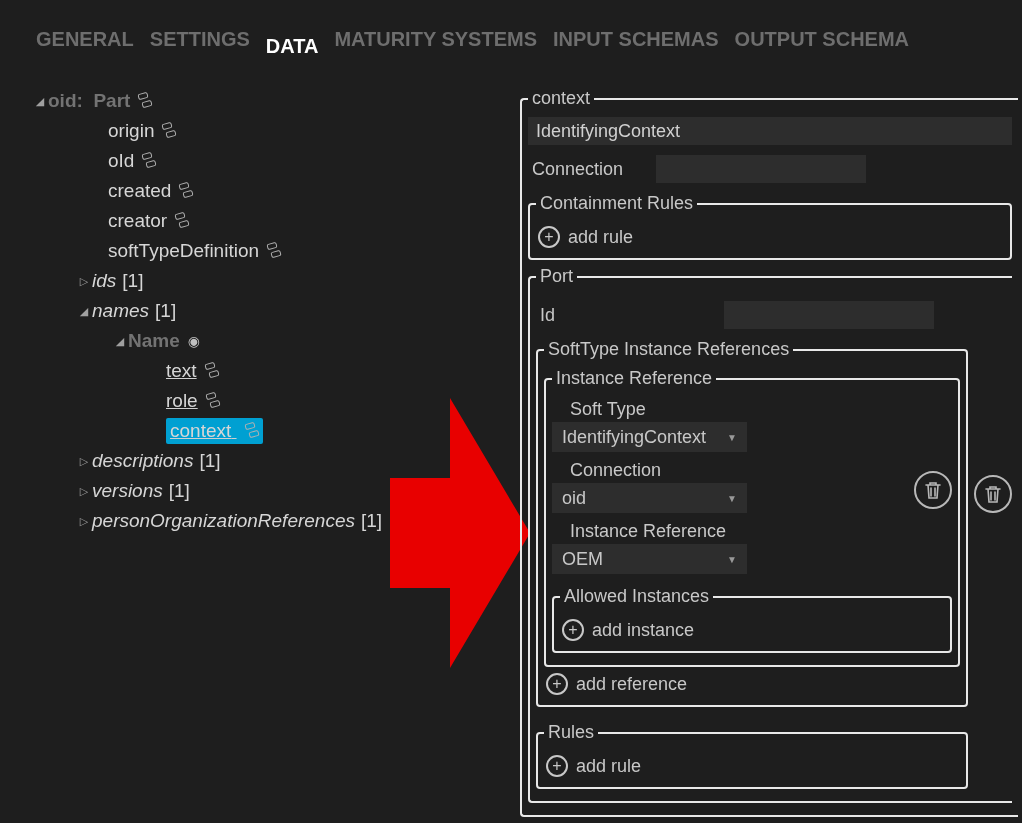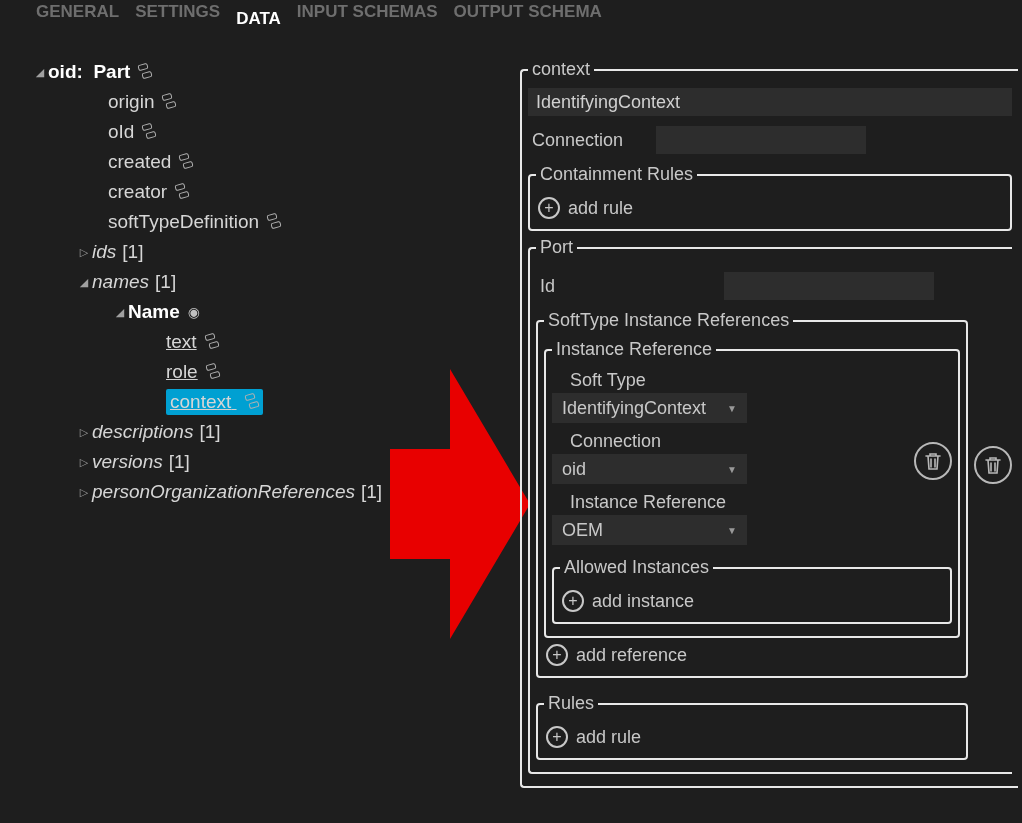--- a/index.html
+++ b/index.html
@@ -8,22 +8,22 @@
   color: #d0d0d0;
   font-family: "Segoe UI", Arial, sans-serif;
   font-size: 16px;
   width: 1022px;
   height: 823px;
   overflow: hidden;
 }
 .tabs {
   display: flex;
   gap: 16px;
-  padding: 2px 36px 20px 36px;
-  font-size: 17px;
+  padding: 28px 36px 20px 36px;
+  font-size: 20px;
   font-weight: 600;
   color: #6e6e6e;
   white-space: nowrap;
 }
 .tabs .tab { cursor: pointer; }
 .tabs .active { color: #ffffff; margin-top: 7px; }
 .content {
   display: flex;
   padding: 0 0 0 28px;
   position: relative;
@@ -40,21 +40,21 @@
   padding-left: 4px;
 }
 .tree-row .tog {
   width: 16px;
   font-size: 11px;
   color: #a0a0a0;
   text-align: center;
 }
 .tree-row .label { color: #d6d6d6; }
 .tree-row.italic .label { font-style: italic; }
-.tree-row.bold .label { font-weight: 700; color: #ffffff; }
+.tree-row.bold .label { font-weight: 700; color: #737373; }
 .tree-row .count { color: #d6d6d6; margin-left: 6px; }
 .tree-row .icon { margin-left: 8px; }
 .tree-row.selected .label-wrap {
   background: #00a0d2;
   color: #ffffff;
   padding: 2px 4px;
   border-radius: 2px;
 }
 .indent0 { padding-left: 4px; }
 .indent1 { padding-left: 64px; }
@@ -191,20 +191,21 @@
 .instref-row { display: flex; align-items: center; }
 .instref-fields { flex: 1; }
 </style>
 </head>
 <body>
 
 <div class="tabs">
   <div class="tab">GENERAL</div>
   <div class="tab">SETTINGS</div>
   <div class="tab active">DATA</div>
+  <div class="tab">MATURITY SYSTEMS</div>
   <div class="tab">INPUT SCHEMAS</div>
   <div class="tab">OUTPUT SCHEMA</div>
 </div>
 
 <div class="content">
 
   <div class="tree">
 
     <div class="tree-row bold indent0">
       <span class="tog">◢</span>

